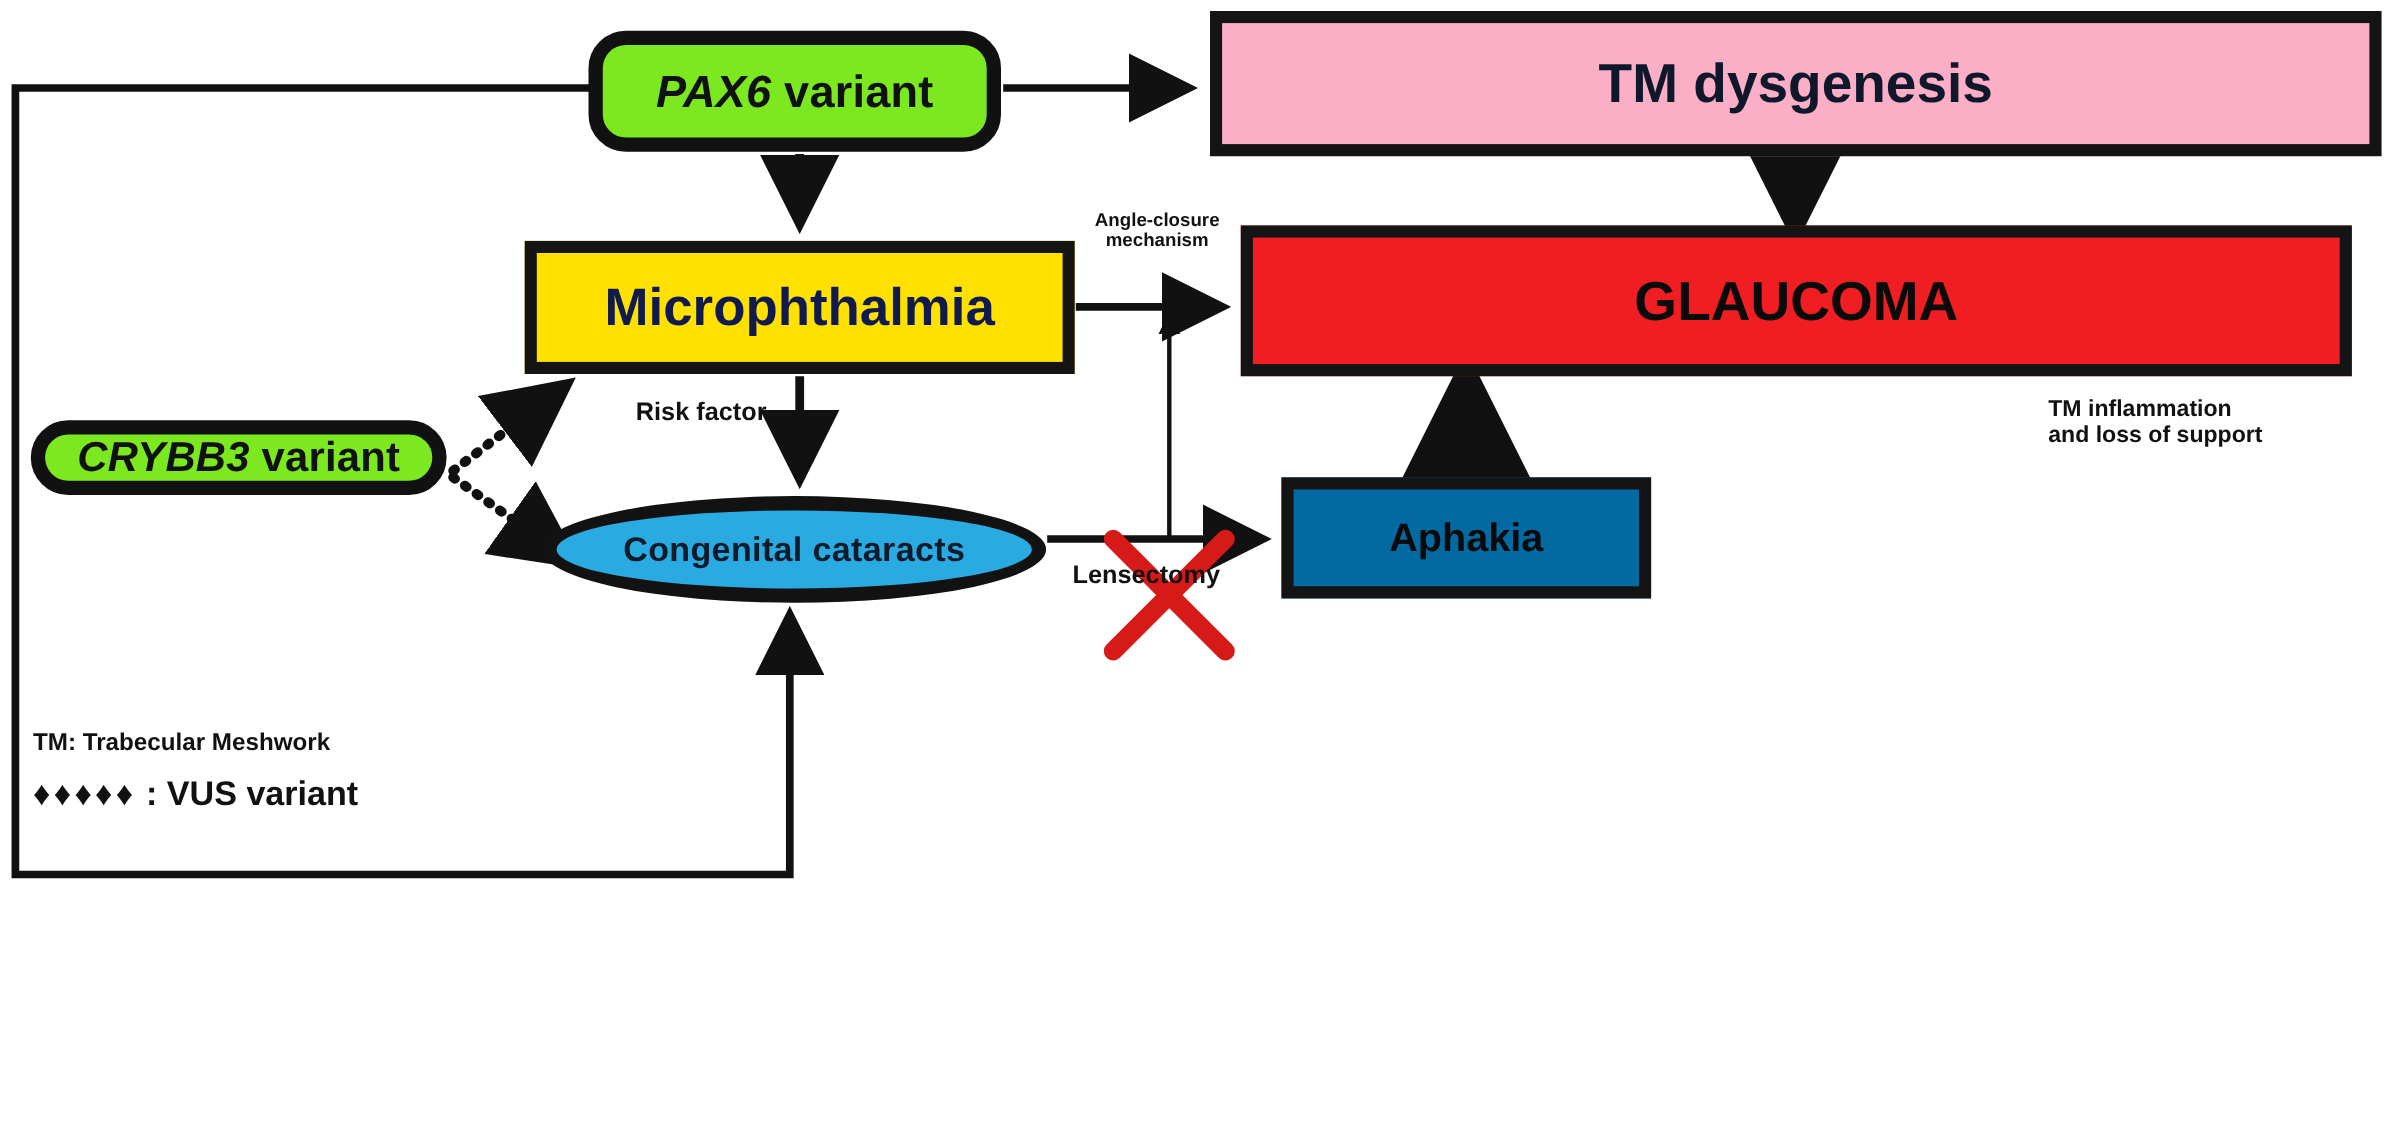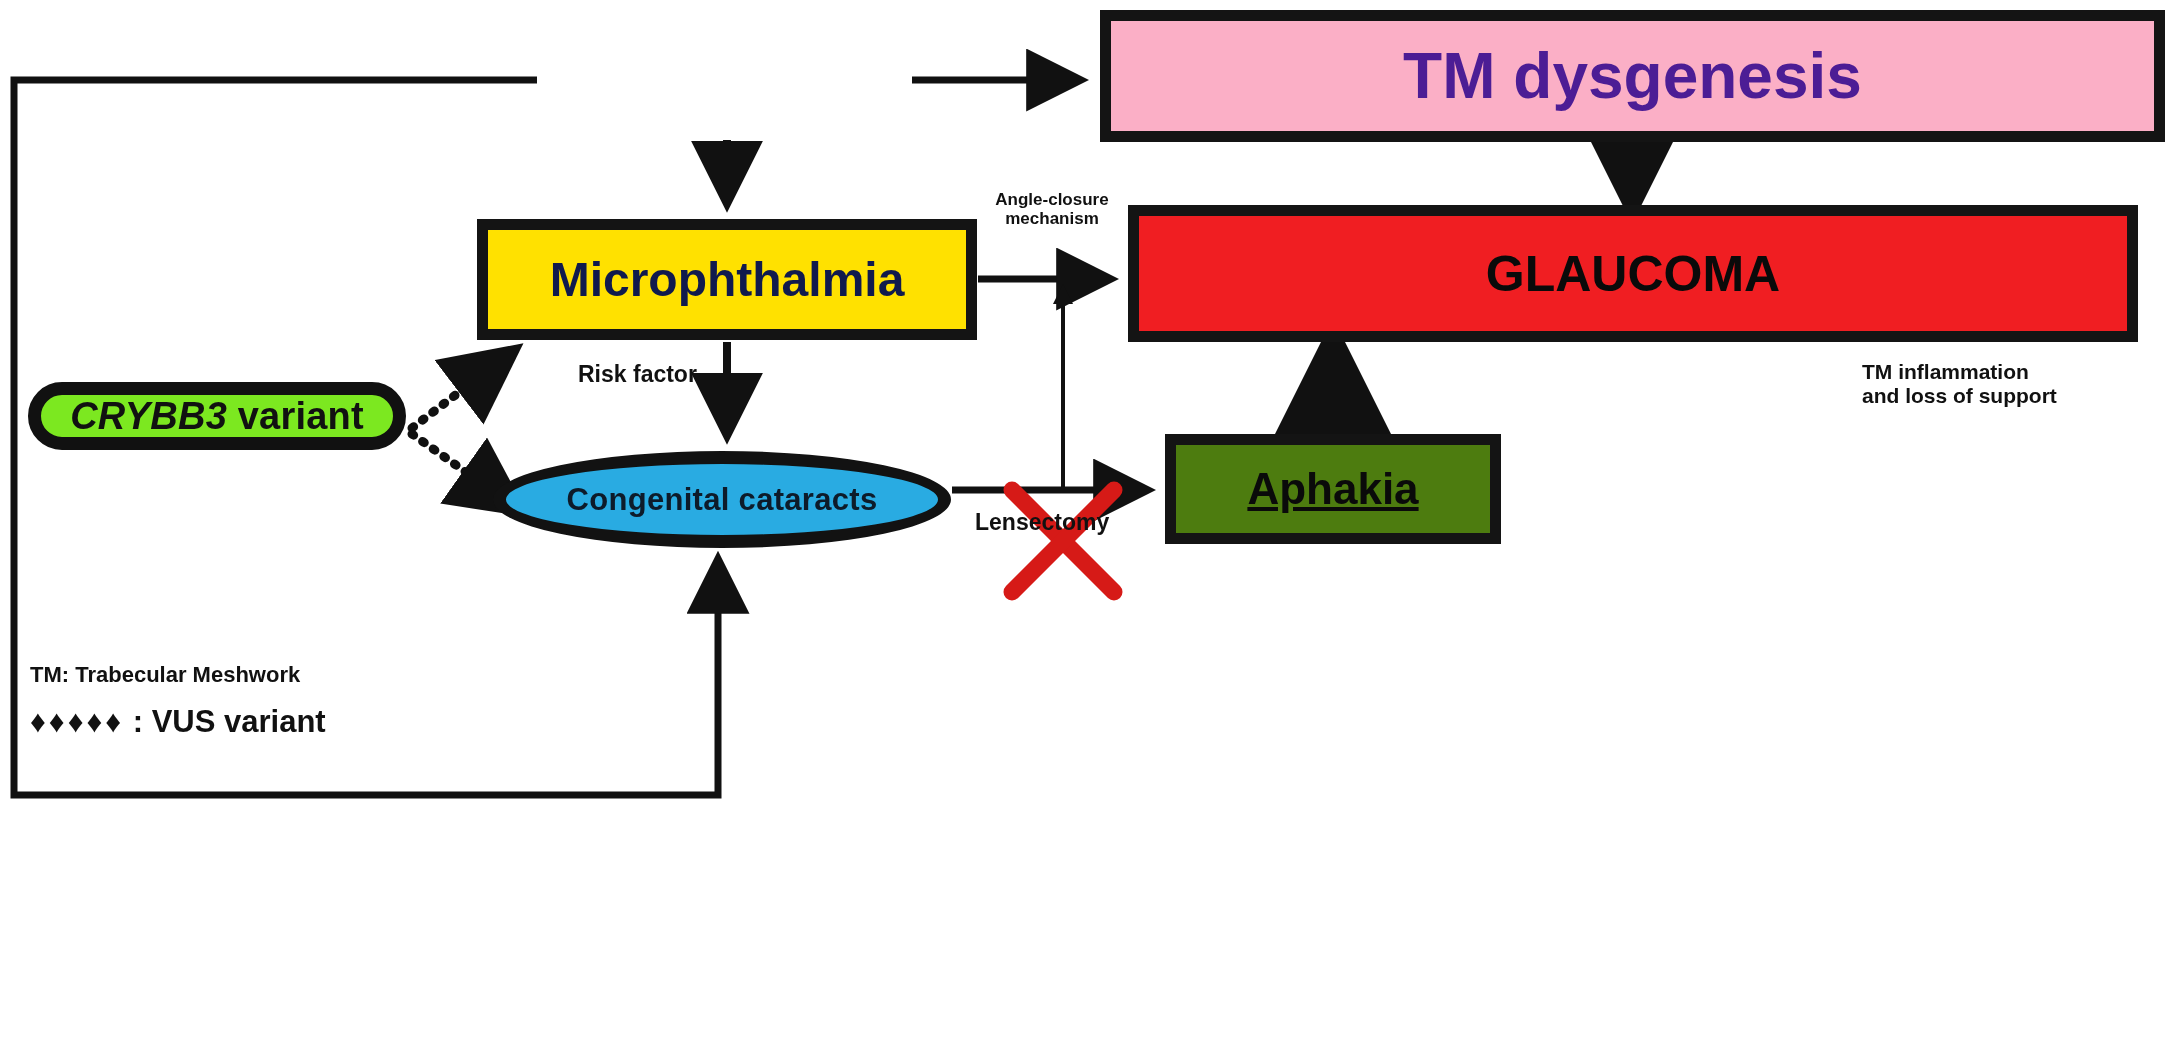--- a/index.html
+++ b/index.html
@@ -17,24 +17,24 @@
     font-weight:bold;
     letter-spacing:.2px;
   }
   .gene .ital{font-style:italic;font-weight:bold;}
 
   .boxed{border:11px solid #141414;}
 
   #pax6{left:535px;top:28px;width:375px;height:110px;font-size:41px;}
   #crybb3{left:28px;top:382px;width:378px;height:68px;font-size:38px;}
 
-  #tmdys{left:1100px;top:10px;width:1065px;height:132px;background:#FBAFC6;font-size:64px;font-weight:bold;color:#4c1d95;}
+  #tmdys{left:1100px;top:10px;width:1065px;height:132px;background:#FBAFC6;font-size:50px;font-weight:bold;color:#0f172a;}
   #micro{left:477px;top:219px;width:500px;height:121px;background:#FFE100;font-size:48px;font-weight:bold;color:#101a4d;}
   #glaucoma{left:1128px;top:205px;width:1010px;height:137px;background:#F01E22;font-size:50px;font-weight:bold;color:#0a0a0a;}
-  #aphakia{left:1165px;top:434px;width:336px;height:110px;background:#4d7c0f;font-size:44px;font-weight:bold;color:#0a0a0a;text-decoration:underline;}
+  #aphakia{left:1165px;top:434px;width:336px;height:110px;background:#0369a1;font-size:36px;font-weight:bold;color:#0a0a0a;}
 
   #cataracts{left:493px;top:451px;width:458px;height:97px;background:#29ABE2;border:13px solid #121212;border-radius:50%;font-size:31px;font-weight:bold;color:#0d1b2a;letter-spacing:.3px;}
 
   .edgelabel{position:absolute;color:#111;font-weight:bold;line-height:1.12;}
   #lbl-angle{left:972px;top:190px;width:160px;font-size:17px;text-align:center;}
   #lbl-risk{left:578px;top:362px;font-size:23px;}
   #lbl-lens{left:975px;top:510px;font-size:23px;}
   #lbl-tminf{left:1862px;top:360px;width:300px;font-size:21px;text-align:left;}
 
   .legend{position:absolute;color:#111;font-weight:bold;margin-top:12px;}
@@ -105,20 +105,23 @@
     </g>
   </svg>
 
   <div style="position:absolute;left:1000px;top:478px;width:126px;height:126px;">
     <svg viewBox="0 0 126 126" width="126" height="126">
       <line x1="12" y1="12" x2="114" y2="114" stroke="#D61A17" stroke-width="17" stroke-linecap="round"></line>
       <line x1="114" y1="12" x2="12" y2="114" stroke="#D61A17" stroke-width="17" stroke-linecap="round"></line>
     </svg>
   </div>
 
+  <div class="node gene" id="pax6">
+    <span><span class="ital">PAX6</span><span> variant</span></span>
+  </div>
 
   <div class="node gene" id="crybb3">
     <span><span class="ital">CRYBB3</span><span> variant</span></span>
   </div>
 
   <div class="node boxed" id="tmdys">
     <span>TM dysgenesis</span>
   </div>
 
   <div class="node boxed" id="micro">

